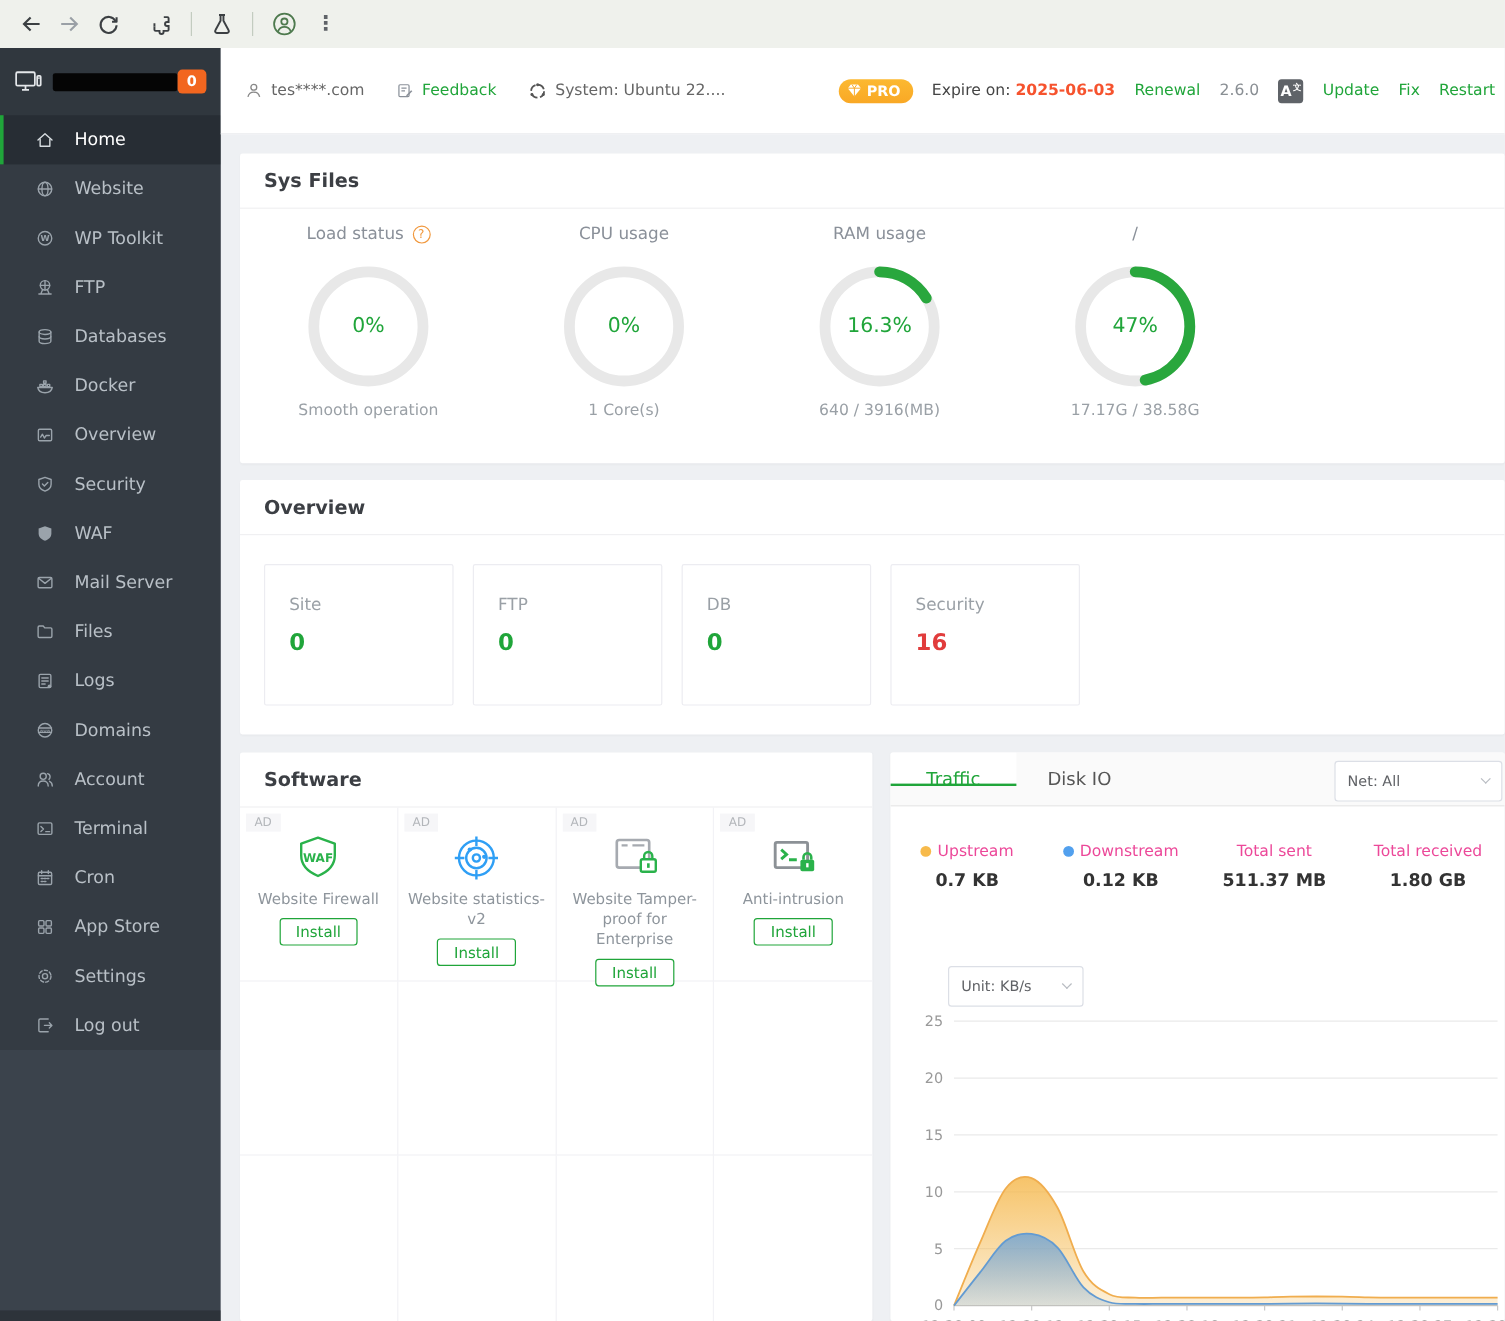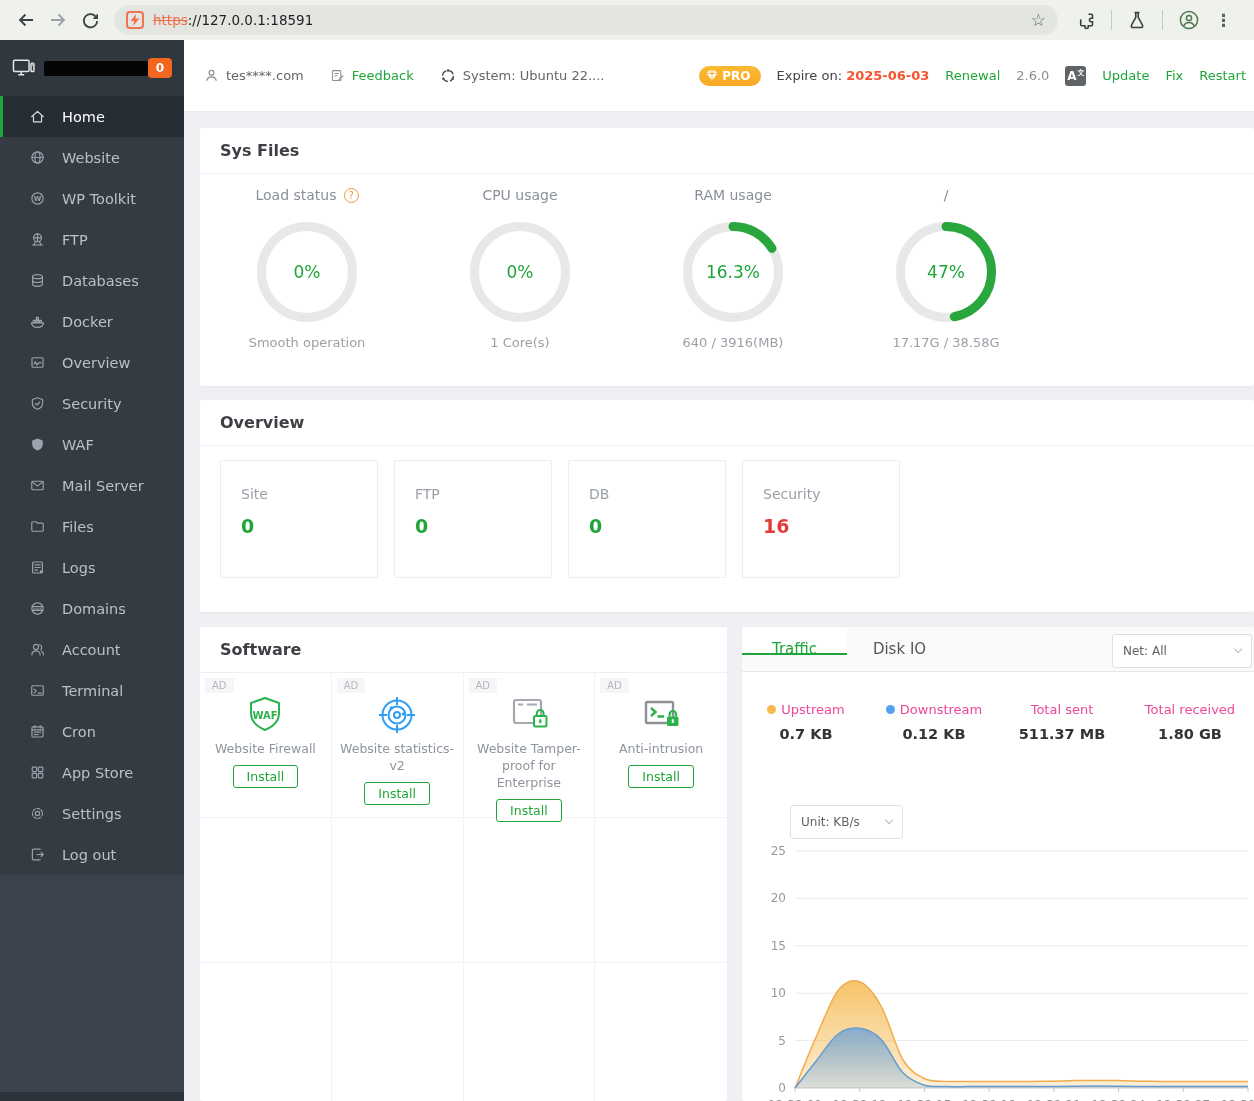--- a/index.html
+++ b/index.html
@@ -69,21 +69,21 @@
     justify-content:center; gap:7px; }
   .help-circle { width:15px; height:15px; border:1px solid #f1993f; color:#f1993f; border-radius:50%;
     font-size:10px; line-height:13px; display:inline-block; cursor:pointer; }
   .gauge-ring { position:relative; width:104px; height:104px; margin:14px auto 11px; }
   .gauge-value { position:absolute; inset:0; display:flex; align-items:center; justify-content:center;
     font-size:17px; color:#20a53a; }
   .gauge-caption { font-size:13px; color:#9aa0a6; }
 
   
   #overview-card { left:16px; top:360px; width:1054px; height:212px; }
-  .obox-row { position:absolute; top:60px; left:20px; display:flex; gap:16px; }
+  .obox-row { position:absolute; top:70px; left:20px; display:flex; gap:16px; }
   .obox { width:158px; height:118px; border:1px solid #ececf1; border-radius:2px;
     padding:25px 0 0 20px; cursor:pointer; background:#fff; }
   .obox-label { font-size:14px; color:#9aa0a6; }
   .obox-value { margin-top:13px; font-size:19px; font-weight:bold; }
 
   
   #software-card { left:16px; top:587px; width:527px; height:474px; }
   .sw-grid { display:grid; grid-template-columns:repeat(4,1fr); grid-auto-rows:145px; }
   .sw-cell { border-right:1px solid #f2f2f6; border-bottom:1px solid #f2f2f6; position:relative;
     display:flex; flex-direction:column; align-items:center; }
@@ -128,29 +128,20 @@
   <div class="nav-btn disabled">
     <svg width="20" height="20" viewBox="0 0 20 20" fill="none" stroke="currentColor" stroke-width="1.8">
         <path d="M3 10h12.5M10.5 4.5 16 10l-5.5 5.5"></path>
       </svg>
   </div>
   <div class="nav-btn">
     <svg width="19" height="19" viewBox="0 0 20 20" fill="none" stroke="currentColor" stroke-width="1.8">
         <path d="M16.2 7A7 7 0 1 0 17 10.5"></path>
         <path d="M17 3.5V7.5h-4" stroke-linejoin="round"></path>
       </svg>
-  </div>
-  <div class="url-pill">
-    <span class="favicon-box">
-      <svg width="10" height="12" viewBox="0 0 10 12">
-          <path d="M6 0 0.5 7H4L3 12 9.5 4.5H5.5L6 0Z" fill="#ef7550"></path>
-        </svg>
-    </span>
-    <span class="url-text"><span class="url-scheme">https</span><span>://127.0.0.1:18591</span></span>
-    <span class="pill-star">☆</span>
   </div>
   <div class="tb-right">
     <svg width="20" height="20" viewBox="0 0 20 20" fill="none" stroke="currentColor" stroke-width="1.6">
         <path d="M12.5 4.3h3a1 1 0 0 1 1 1v3h-1.3a1.7 1.7 0 1 0 0 3.4h1.3v3a1 1 0 0 1-1 1h-3.2v1a1.7 1.7 0 1 1-3.4 0v-1H5.7a1 1 0 0 1-1-1V12"></path>
         <path d="M4.7 12V9.3"></path>
       </svg>
     <div class="tb-divider"></div>
     <svg width="20" height="20" viewBox="0 0 20 20" fill="none" stroke="currentColor" stroke-width="1.6">
         <path d="M7.5 2.5h5M8.8 2.5v4.8L4.5 15.2a1.5 1.5 0 0 0 1.3 2.3h8.4a1.5 1.5 0 0 0 1.3-2.3L11.2 7.3V2.5"></path>
       </svg>

